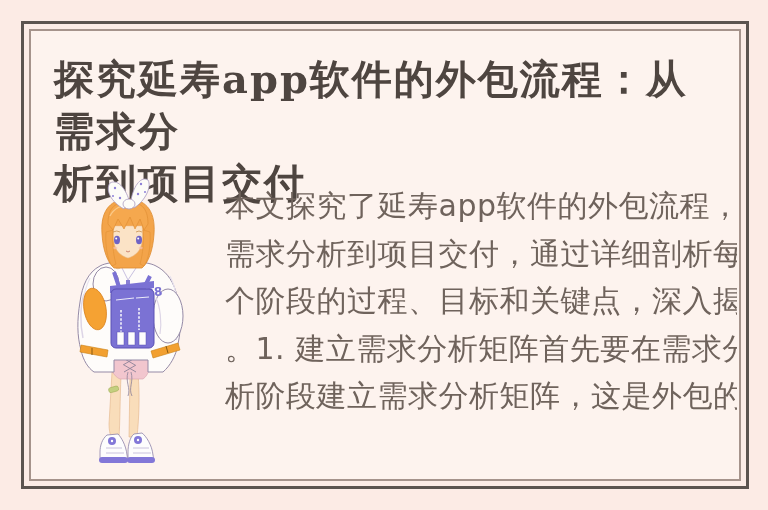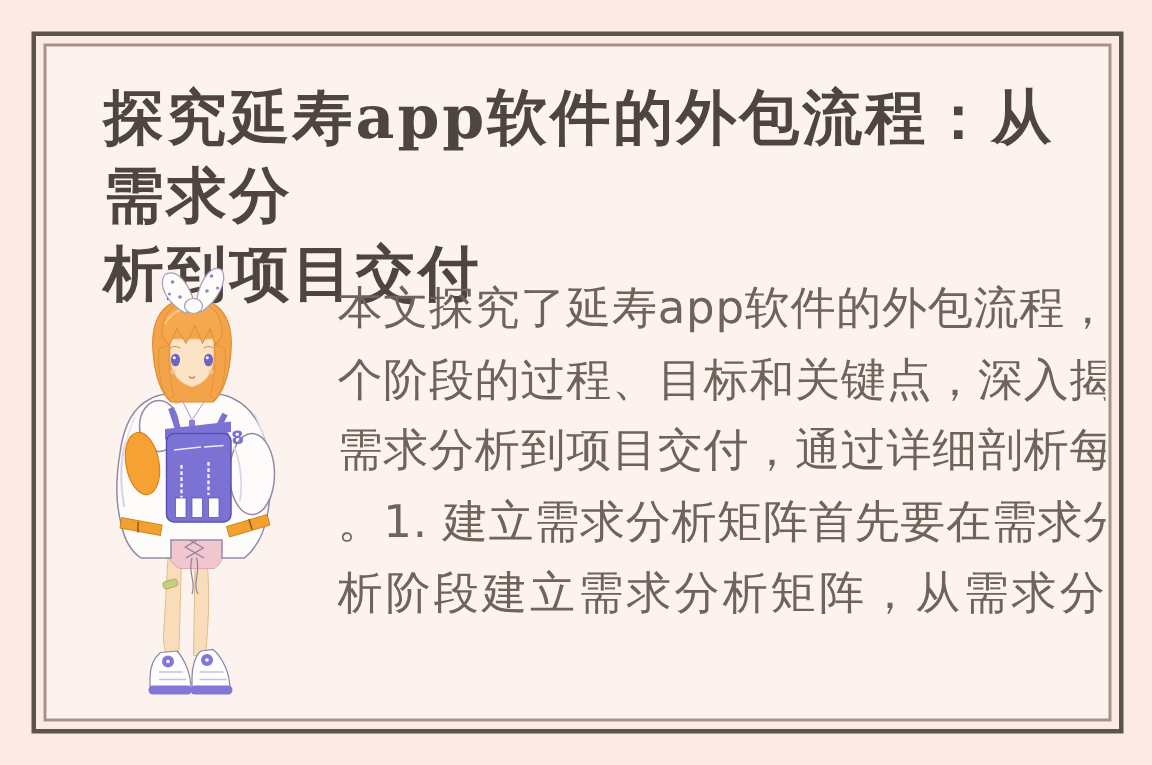--- a/index.html
+++ b/index.html
@@ -12,21 +12,21 @@
   .frame-outer {
     position:absolute; left:21px; top:21px; width:728px; height:468px;
     border:3px solid #5c534e;
   }
   .frame-inner {
     position:absolute; inset:5px;
     border:2px solid #a5938b;
     background:#fdf3ee;
   }
   .title {
-    position:absolute; left:38px; top:22px; width:670px;
+    position:absolute; left:23px; top:22px; width:670px;
     font-family:"DejaVu Serif", serif;
     font-weight:bold;
     font-size:40px; line-height:52px;
     letter-spacing:2px;
     color:#4e4540;
   }
   .illustration {
     position:absolute; left:19px; top:143px; width:160px; height:300px;
   }
   .illustration svg { width:100%; height:100%; display:block; }
@@ -144,20 +144,20 @@
           <circle cx="63" cy="22" r="1" fill="#8e81d8"></circle>
           <circle cx="91" cy="10" r="1.2" fill="#8e81d8"></circle>
           <circle cx="88" cy="20" r="1.2" fill="#8e81d8"></circle>
           <circle cx="95" cy="18" r="1" fill="#8e81d8"></circle>
         </g>
       </svg>
     </div>
 
     <div class="body-text">
       <div class="body-line">本文探究了延寿app软件的外包流程，从</div>
+      <div class="body-line">需求分析到项目交付，通过详细剖析每</div>
       <div class="body-line">个阶段的过程、目标和关键点，深入揭</div>
-      <div class="body-line">需求分析到项目交付，通过详细剖析每</div>
       <div class="body-line">。1. 建立需求分析矩阵首先要在需求分</div>
-      <div class="body-line">析阶段建立需求分析矩阵，从需求分</div>
+      <div class="body-line">析阶段建立需求分析矩阵，这是外包的</div>
     </div>
 
   </div>
 </div>
 
 </body></html>

